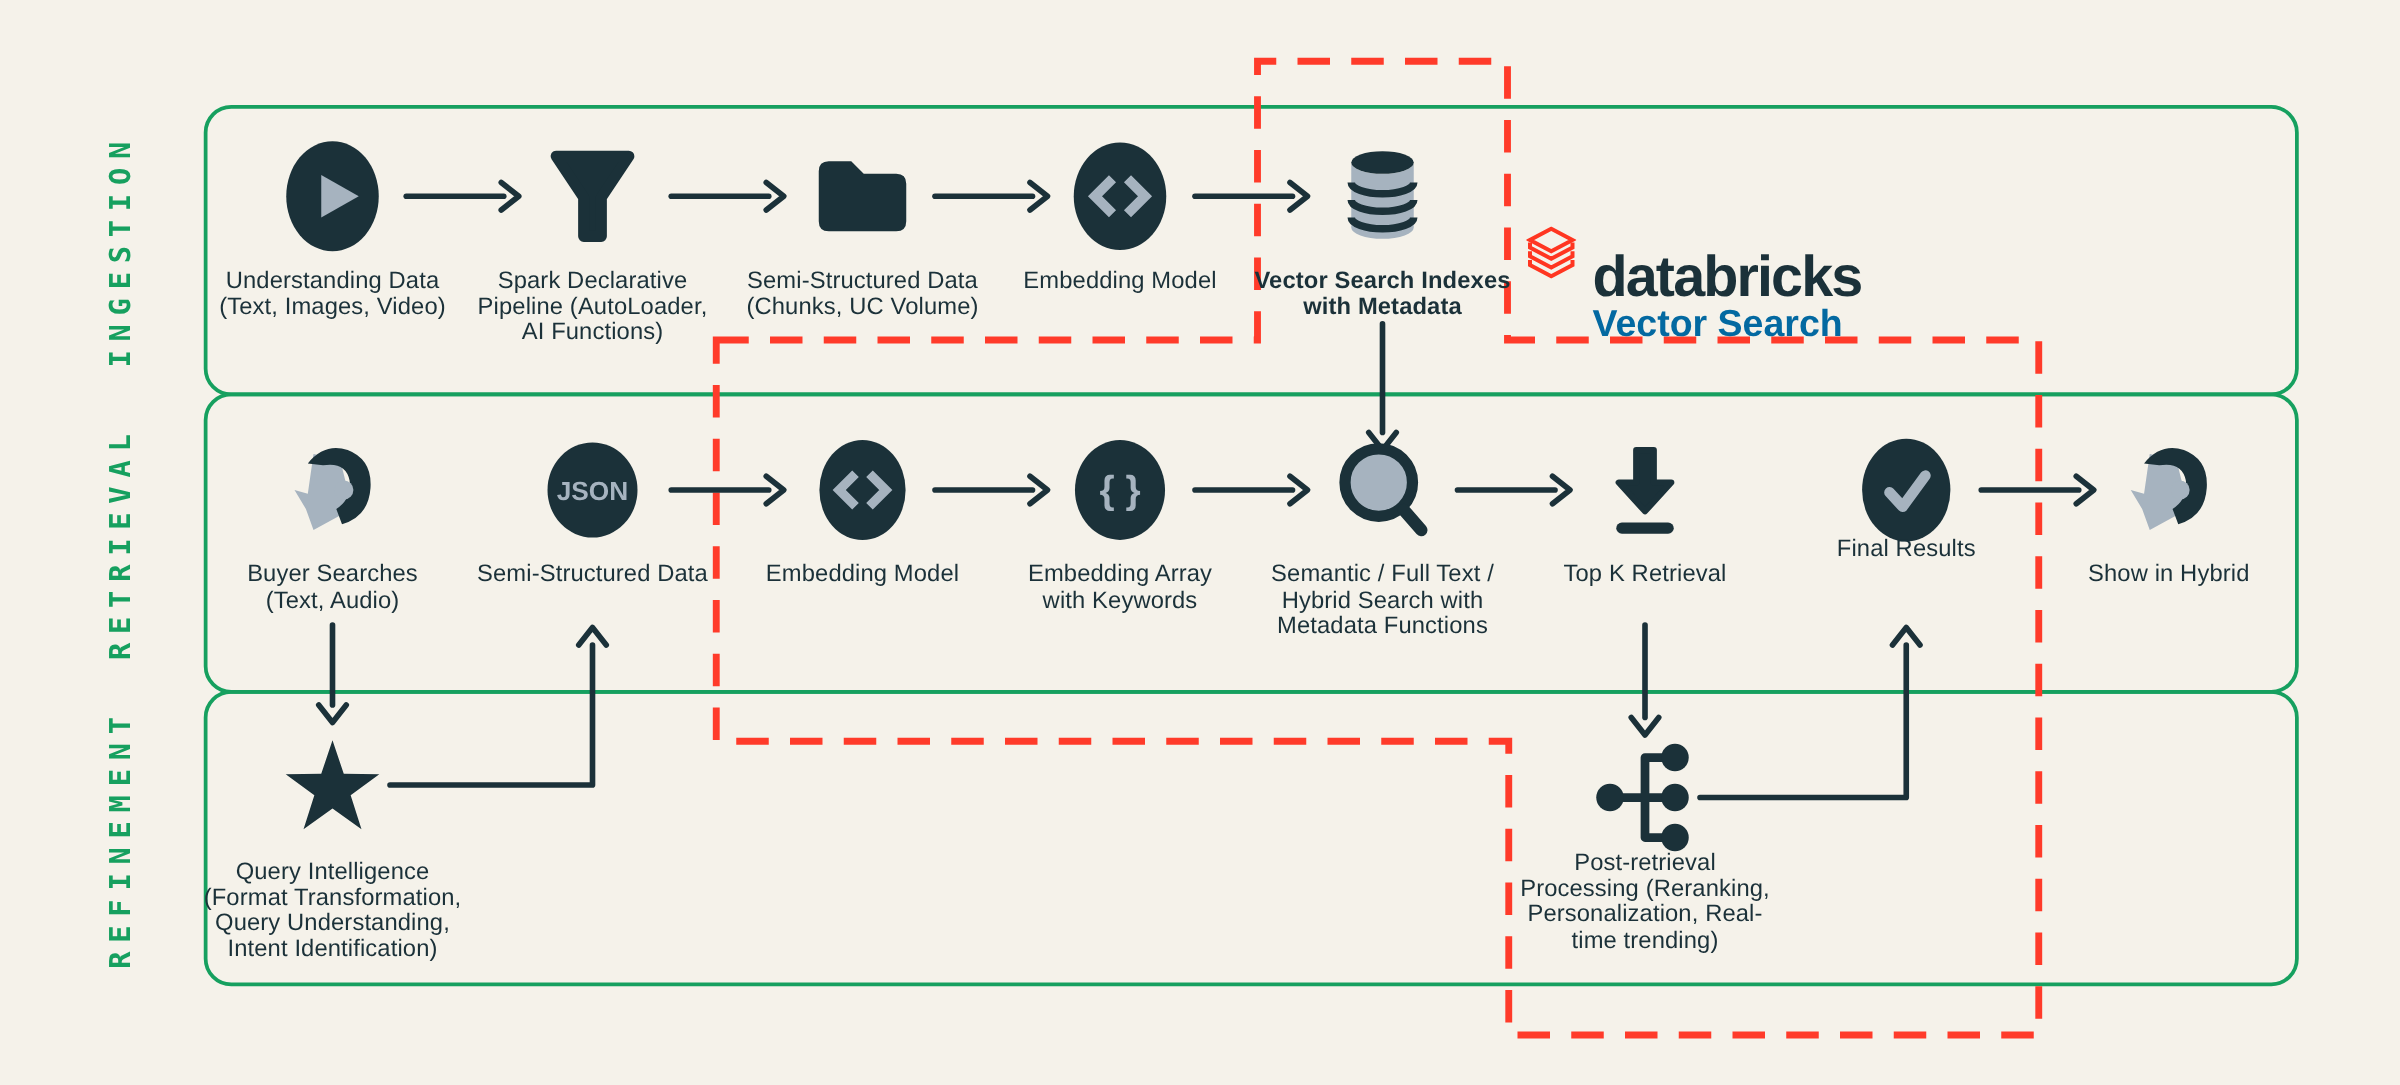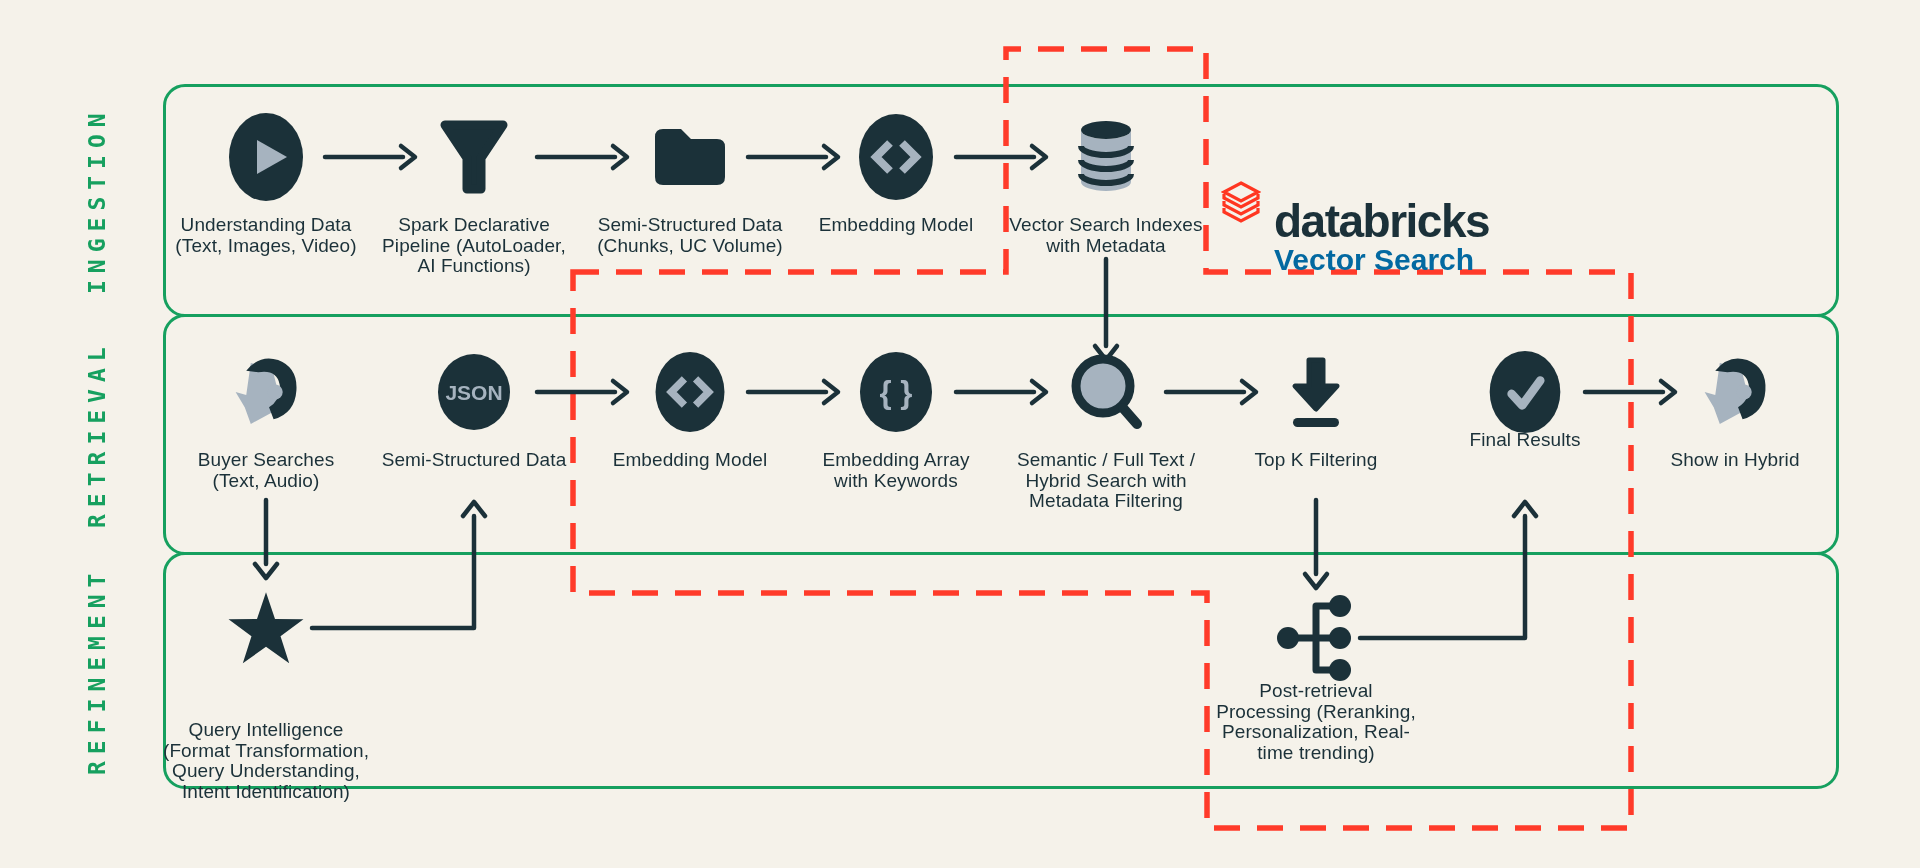--- a/index.html
+++ b/index.html
@@ -109,21 +109,21 @@
   </div>
   <div class="lbl" style="left:896px;top:215px;">Embedding Model</div>
 
   <div class="node" style="left:1106px;top:157px;">
     <svg width="60" height="78" viewBox="0 0 60 78">
       <path class="fg" d="M5,12 L5,64 A25,9 0 0 0 55,64 L55,12 A25,9 0 0 1 5,12 Z"></path>
       <ellipse class="fd" cx="30" cy="12" rx="25" ry="9"></ellipse>
       <path d="M5,28 A25,9 0 0 0 55,28 M5,42 A25,9 0 0 0 55,42 M5,56 A25,9 0 0 0 55,56" stroke="#1B3139" stroke-width="6" fill="none"></path>
     </svg>
   </div>
-  <div class="lbl" style="left:1106px;top:215px;">Vector Search Indexes
+  <div class="lbl" style="left:1106px;top:215px;font-weight:bold;">Vector Search Indexes
 with Metadata</div>
 
   <div class="logo">
     <svg width="40" height="42" viewBox="0 0 40 42">
       <g stroke="#FF3621" stroke-width="3.2" fill="none" stroke-linejoin="miter">
         <path d="M20,2 L37,11 L20,20 L3,11 Z"></path>
         <path d="M3,13 V17 L20,26 L37,17 V13"></path>
         <path d="M3,20 V24 L20,33 L37,24 V20"></path>
         <path d="M3,27 V31 L20,40 L37,31 V27"></path>
       </g>
@@ -170,29 +170,29 @@
 with Keywords</div>
 
   <div class="node" style="left:1106px;top:392px;">
     <svg width="74" height="80" viewBox="0 0 74 80">
       <circle cx="34" cy="34" r="27" fill="#A6B3BF" stroke="#1B3139" stroke-width="9"></circle>
       <line x1="54" y1="56" x2="68" y2="72" stroke="#1B3139" stroke-width="10" stroke-linecap="round"></line>
     </svg>
   </div>
   <div class="lbl" style="left:1106px;top:450px;">Semantic / Full Text /
 Hybrid Search with
-Metadata Filtering</div>
+Metadata Functions</div>
 
   <div class="node" style="left:1316px;top:392px;">
     <svg width="58" height="76" viewBox="0 0 58 76">
       <path class="fd" d="M22,6 H36 V32 H50 L29,55 L8,32 H22 Z" stroke="#1B3139" stroke-width="5" stroke-linejoin="round"></path>
       <rect class="fd" x="6" y="64" width="46" height="9" rx="4.5"></rect>
     </svg>
   </div>
-  <div class="lbl" style="left:1316px;top:450px;">Top K Filtering</div>
+  <div class="lbl" style="left:1316px;top:450px;">Top K Retrieval</div>
 
   <div class="node" style="left:1525px;top:392px;">
     <svg width="76" height="84" viewBox="0 0 76 88">
       <ellipse class="fd" cx="38" cy="44" rx="37" ry="43"></ellipse>
       <path d="M24,46 L35,58 L54,32" stroke="#A6B3BF" stroke-width="9" fill="none" stroke-linecap="round" stroke-linejoin="round"></path>
     </svg>
   </div>
   <div class="lbl" style="left:1525px;top:430px;">Final Results</div>
 
   <div class="node" style="left:1735px;top:392px;">
@@ -202,21 +202,21 @@
       <circle class="fg" cx="62" cy="52" r="10"></circle>
     </svg>
   </div>
   <div class="lbl" style="left:1735px;top:450px;">Show in Hybrid</div>
 
   <div class="node" style="left:266px;top:628px;">
     <svg width="88" height="84" viewBox="0 0 100 96">
       <polygon class="fd" points="50,7 60.3,37.8 92.8,38.1 66.6,57.4 76.5,88.4 50,69.5 23.5,88.4 33.4,57.4 7.2,38.1 39.7,37.8"></polygon>
     </svg>
   </div>
-  <div class="lbl" style="left:266px;top:688px;margin-top:32px;">Query Intelligence
+  <div class="lbl" style="left:266px;top:688px;">Query Intelligence
 (Format Transformation,
 Query Understanding,
 Intent Identification)</div>
 
   <div class="node" style="left:1316px;top:638px;">
     <svg width="80" height="96" viewBox="0 0 80 96">
       <path d="M18,48 H40 M40,16 V80 M40,16 H54 M40,48 H54 M40,80 H54" stroke="#1B3139" stroke-width="7" fill="none" stroke-linecap="round" stroke-linejoin="round"></path>
       <circle class="fd" cx="12" cy="48" r="11"></circle>
       <circle class="fd" cx="64" cy="16" r="11"></circle>
       <circle class="fd" cx="64" cy="48" r="11"></circle>

